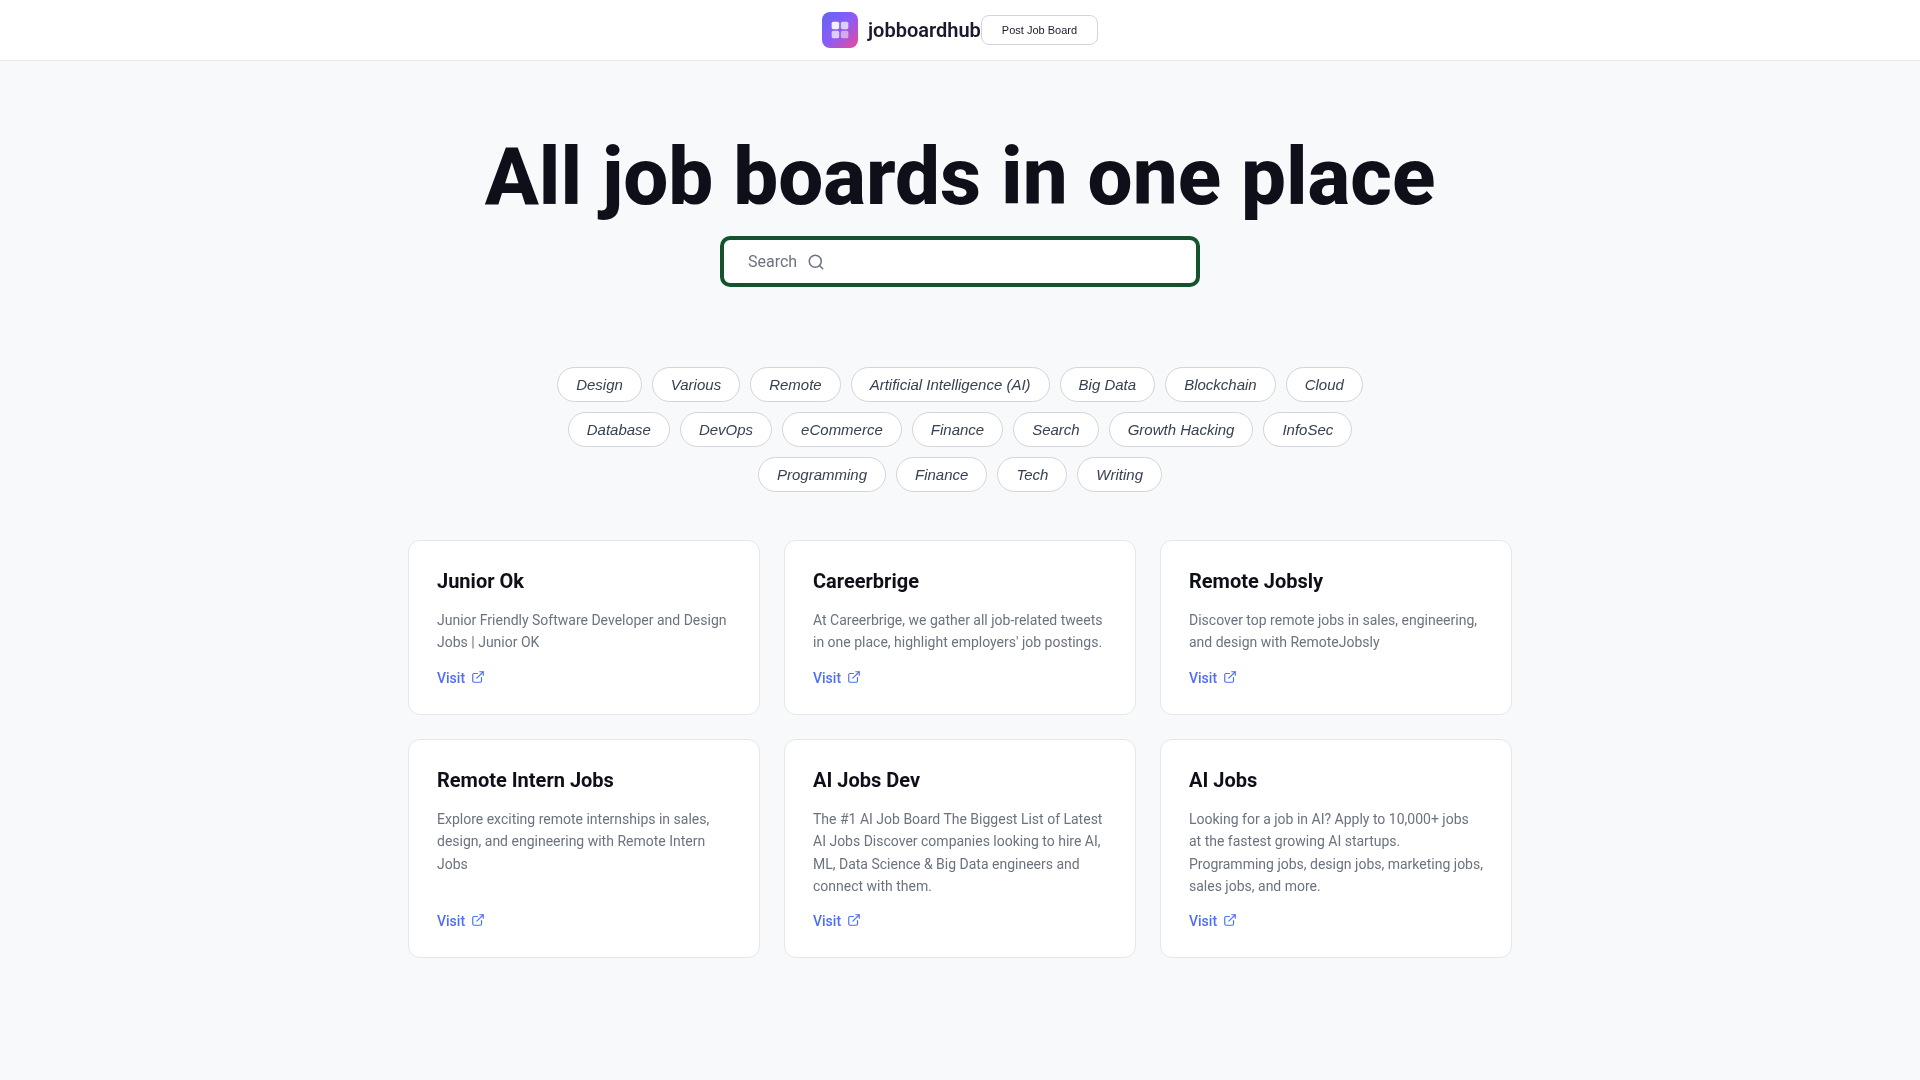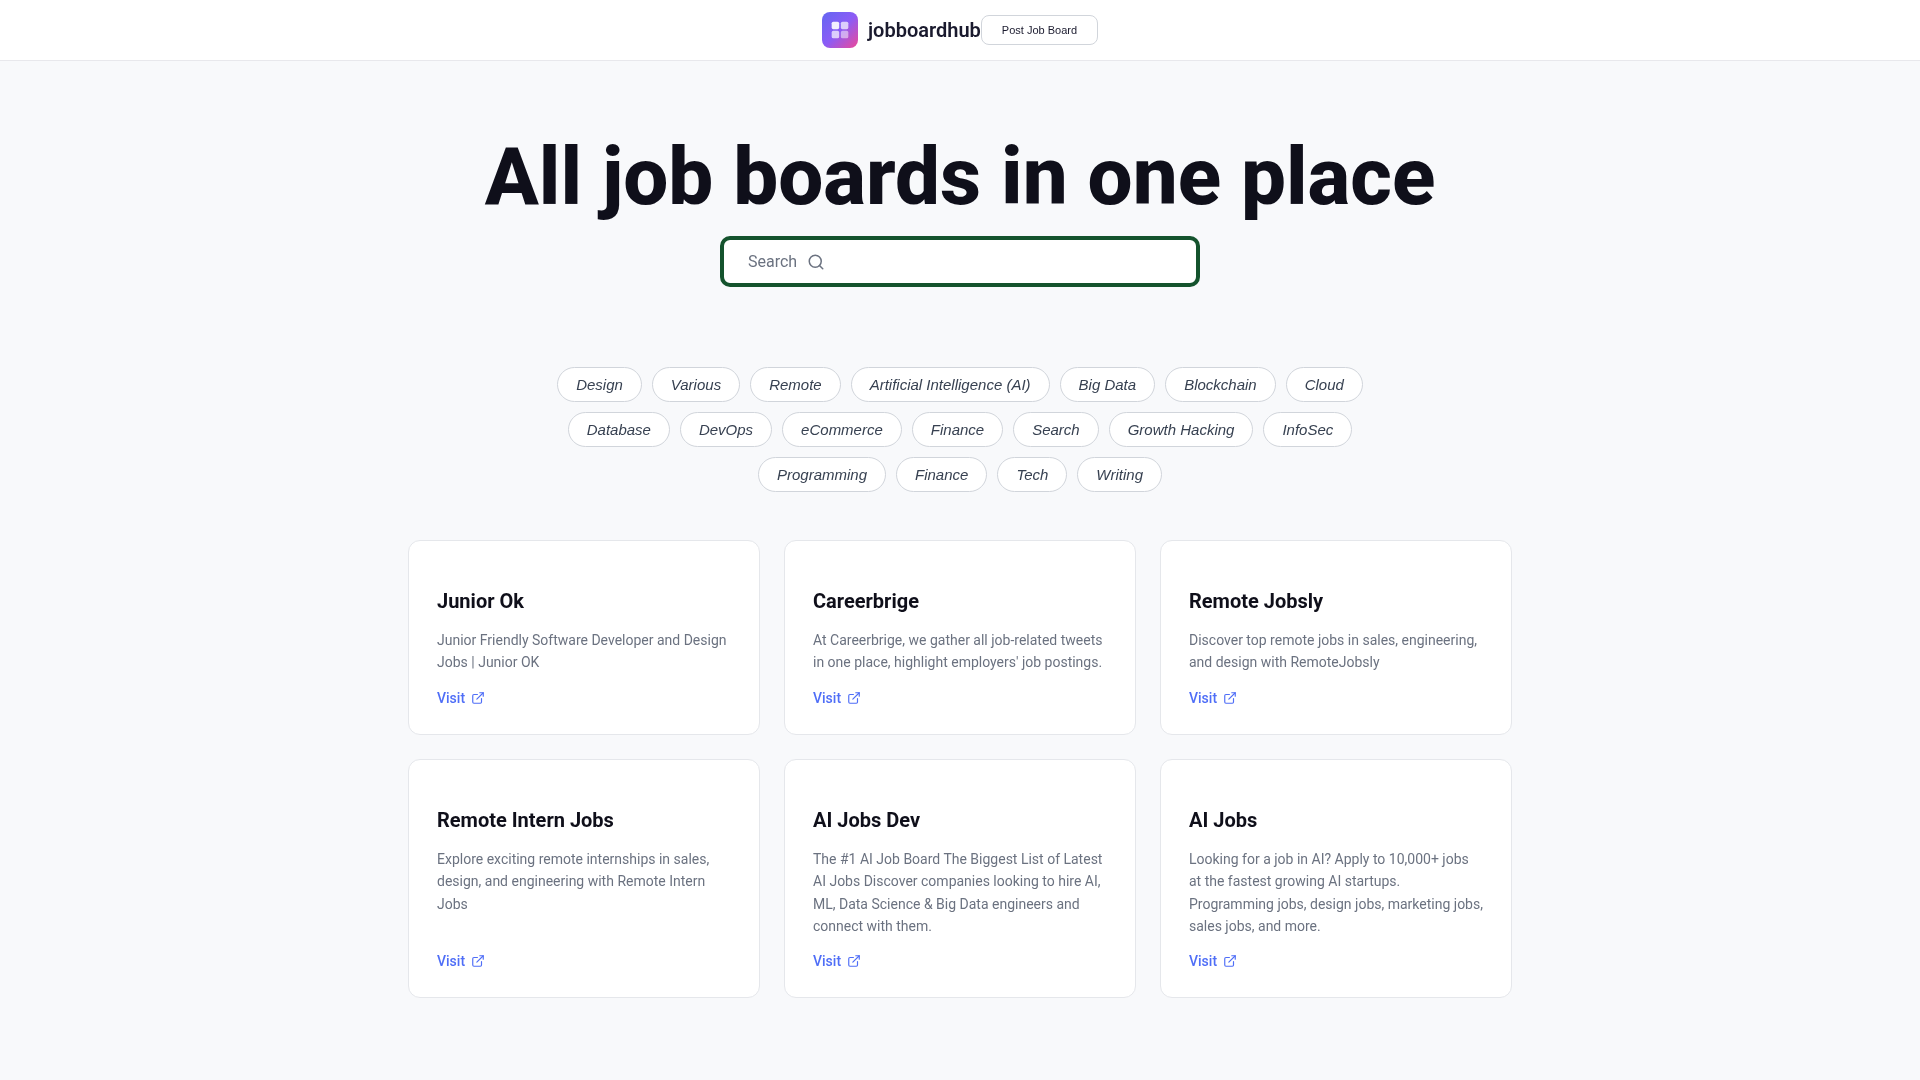--- a/index.html
+++ b/index.html
@@ -140,33 +140,32 @@
       display: flex;
       flex-direction: column;
       gap: 16px;
       transition: box-shadow 0.2s;
     }
 
     .card-title {
       font-size: 20px;
       font-weight: 700;
       color: #0f0f1a;
-      margin-top: 20px;
     }
 
     .card-description {
       font-size: 14px;
       color: #6b7280;
       line-height: 1.6;
       flex-grow: 1;
     }
 
     .card-visit {
       display: flex;
-      align-items: center;
+      align-items: flex-start;
       gap: 6px;
       color: #4f6ef7;
       font-size: 14px;
       font-weight: 500;
       text-decoration: none;
       cursor: pointer;
     }
   </style>
 </head>
 <body>

